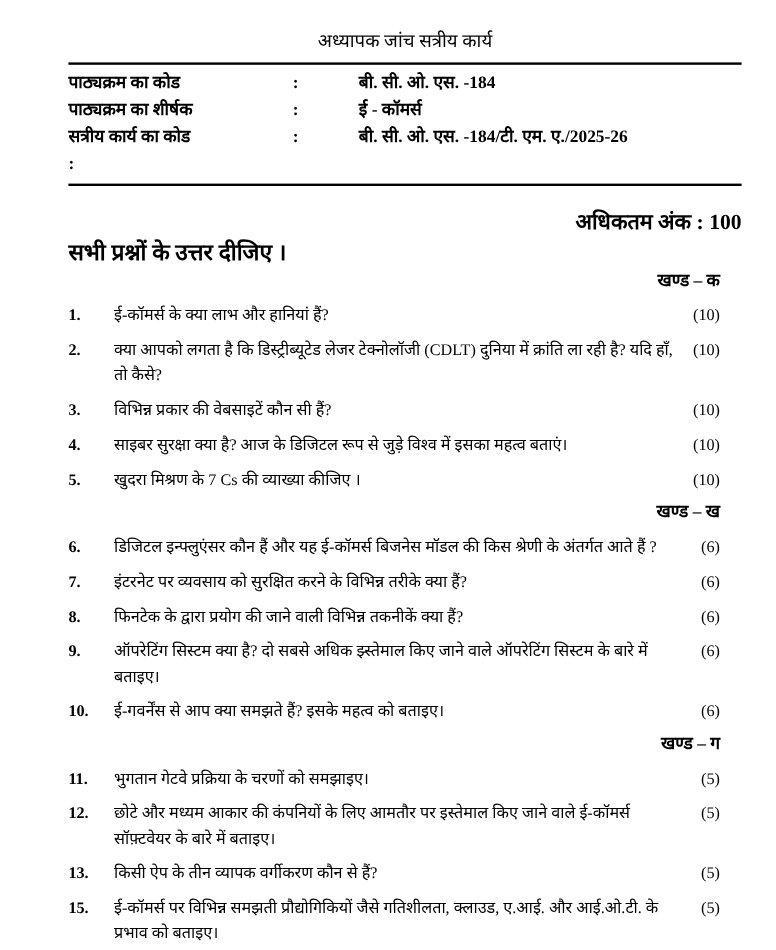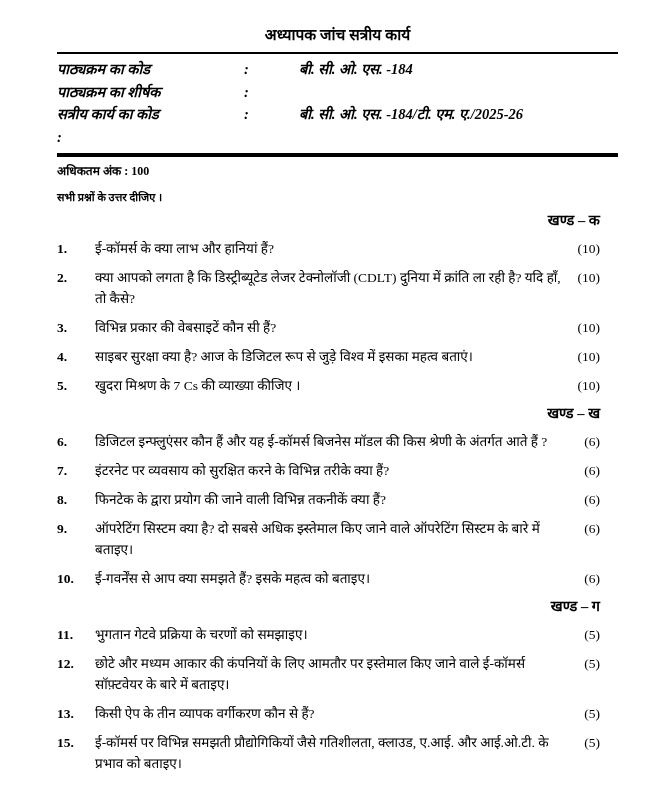--- a/index.html
+++ b/index.html
@@ -9,49 +9,49 @@
     height: 792px;
     box-sizing: border-box;
     background: #ffffff;
     color: #000000;
     font-family: "Liberation Serif", "DejaVu Serif", serif;
     padding: 24px 29px 0 57px;
     overflow: hidden;
   }
   .title {
     text-align: center;
-    font-weight: bold;
+    font-weight: normal;
     font-size: 15.5px;
     line-height: 22px;
     margin-bottom: 6px;
   }
   .header-table {
     border-top: 2px solid #000;
-    border-bottom: 4px solid #000000;
+    border-bottom: 2px solid #000000;
     padding: 4px 0 5px 0;
-    font-style: italic;
   }
   .h-row {
     display: flex;
     font-weight: bold;
     font-size: 14.5px;
     line-height: 22.5px;
   }
   .h-label { width: 187px; flex-shrink: 0; }
   .h-colon { width: 55px; flex-shrink: 0; }
   .h-value { flex: 1; }
   .max-marks {
+    text-align: right;
     font-weight: bold;
-    font-size: 12px;
+    font-size: 18px;
     line-height: 20px;
-    margin-top: 4px;
+    margin-top: 20px;
   }
   .instruction {
     font-weight: bold;
-    font-size: 11px;
+    font-size: 19px;
     line-height: 21px;
     margin-top: 6px;
   }
   .section-heading {
     text-align: right;
     font-weight: bold;
     font-size: 14.5px;
     line-height: 18px;
     margin: 3px 18px 9px 0;
   }
@@ -87,20 +87,21 @@
 
   <div class="header-table">
     <div class="h-row">
       <span class="h-label">पाठ्यक्रम का कोड</span>
       <span class="h-colon">:</span>
       <span class="h-value">बी. सी. ओ. एस. -184</span>
     </div>
     <div class="h-row">
       <span class="h-label">पाठ्यक्रम का शीर्षक</span>
       <span class="h-colon">:</span>
+      <span class="h-value">ई - कॉमर्स</span>
     </div>
     <div class="h-row">
       <span class="h-label">सत्रीय कार्य का कोड</span>
       <span class="h-colon">:</span>
       <span class="h-value">बी. सी. ओ. एस. -184/टी. एम. ए./2025-26</span>
     </div>
     <div class="h-row">
       <span class="h-colon">:</span>
     </div>
   </div>

